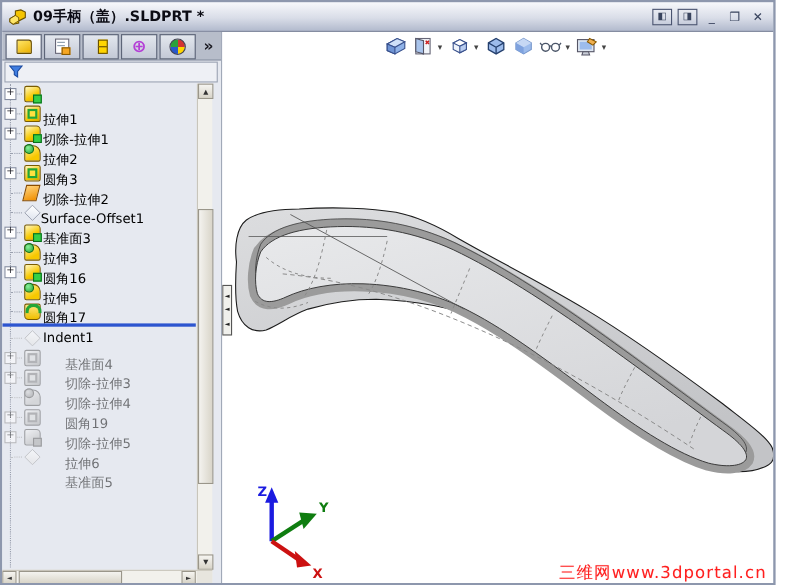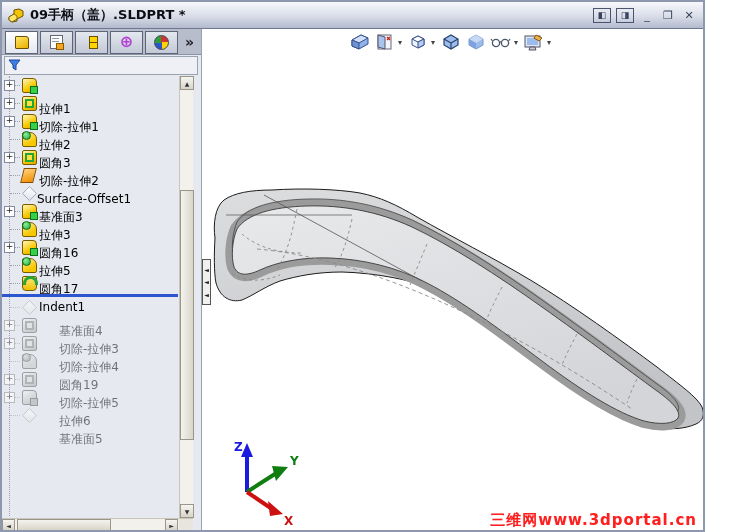--- a/index.html
+++ b/index.html
@@ -72,21 +72,21 @@
   .hthumb{position:absolute;left:15px;top:0;width:94px;height:12px;background:linear-gradient(#f4f3ef,#d9d5c9);border:1px solid #9a968a;box-sizing:border-box;}
   .scorner{position:absolute;left:177px;top:0;width:14px;height:12px;background:#e7e5de;}
   
   .viewport{flex:1;position:relative;background:#ffffff;overflow:hidden;}
   .view-toolbar{position:absolute;left:146px;top:1px;display:flex;align-items:center;gap:1px;}
   .vt-btn{width:24px;height:24px;display:flex;align-items:center;justify-content:center;}
   .dd{font-size:8px;color:#444;margin:0 3px 0 0;}
   .splitter-tab{position:absolute;left:0;top:230px;width:9px;height:46px;background:#f0f0ec;border:1px solid #555;
     box-sizing:border-box;display:flex;flex-direction:column;align-items:center;justify-content:space-evenly;}
   .splitter-tab span{font-size:6px;line-height:6px;color:#222;}
-  .watermark{position:absolute;right:6px;bottom:1px;font-size:15px;font-weight:bold;color:#ff1f1f;
+  .watermark{position:absolute;right:6px;bottom:1px;font-size:15px;font-weight:normal;color:#ff1f1f;
     letter-spacing:1px;text-shadow:0 0 1px #ffd2d2;}
   .triad{position:absolute;left:24px;top:408px;}
 </style>
 </head>
 <body>
 
 <div class="window">
 
   <div class="titlebar">
     <svg width="16" height="15" viewBox="0 0 16 15">

